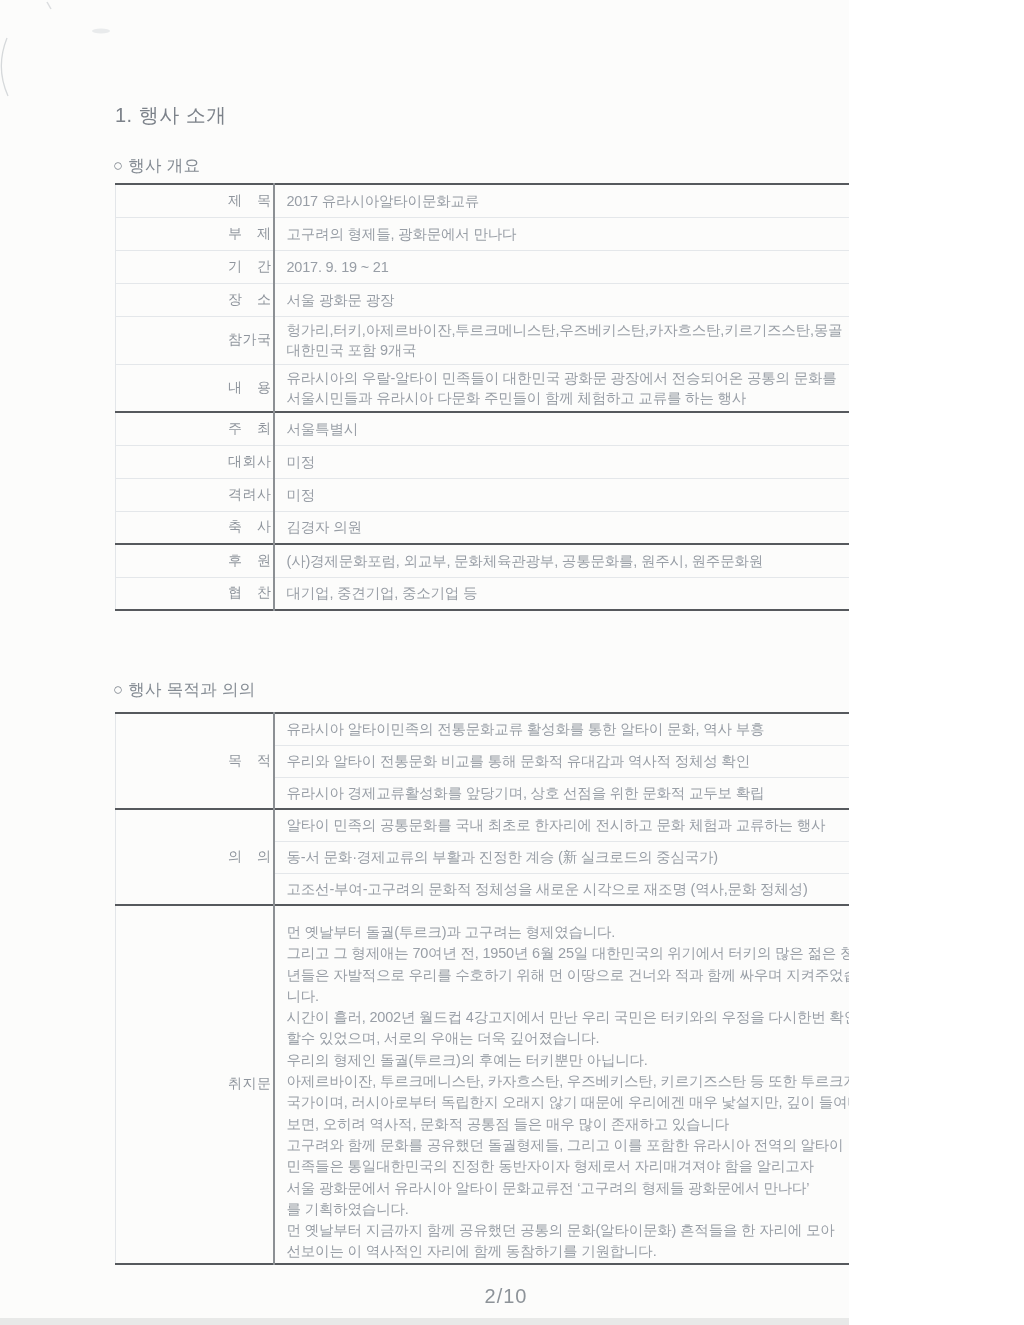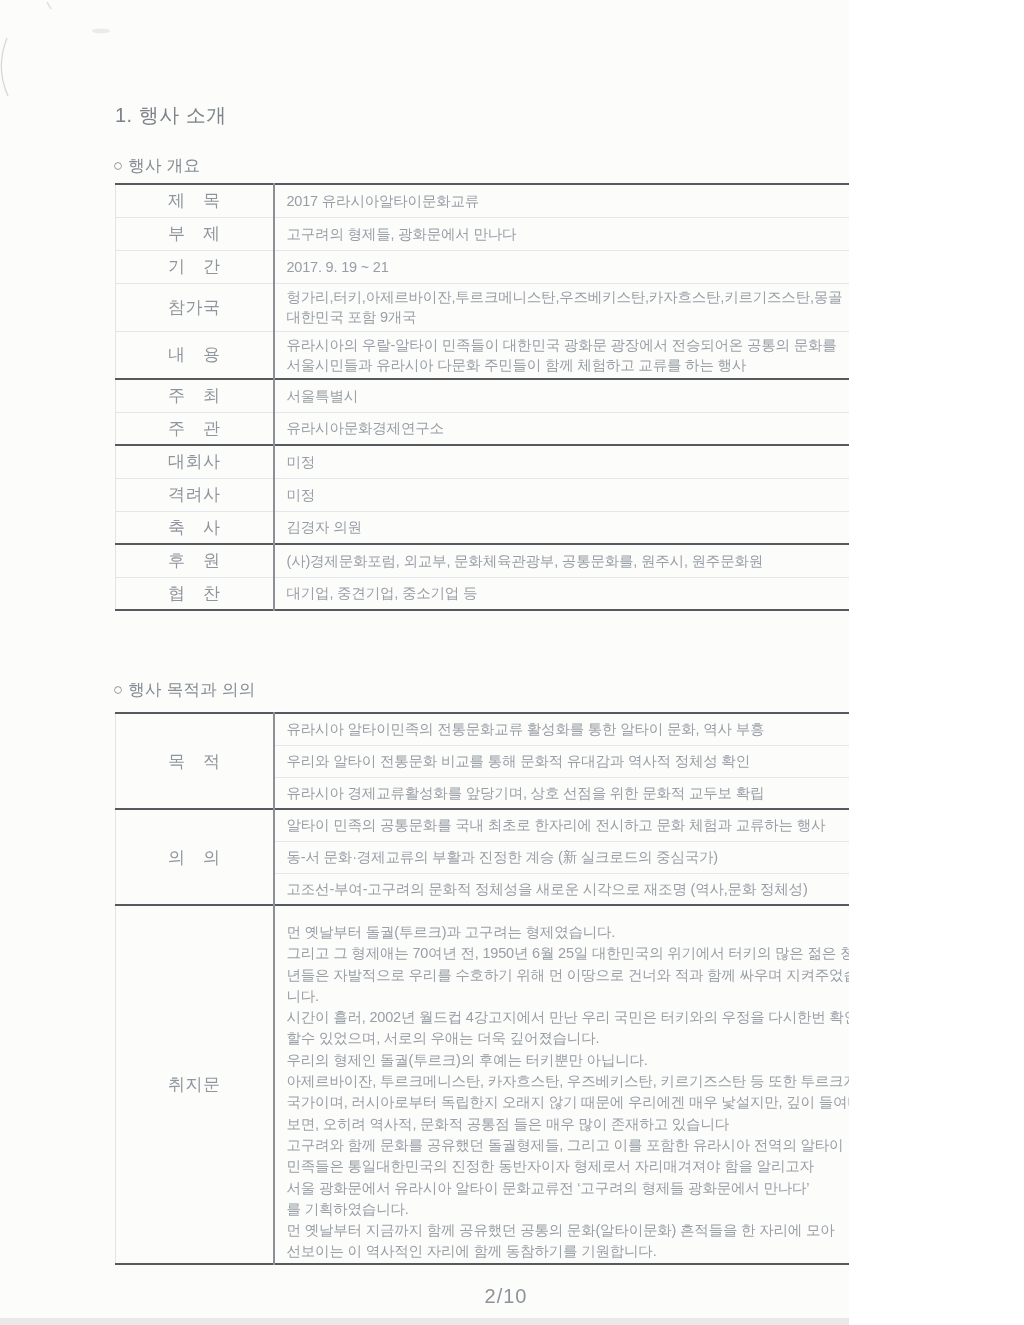--- a/index.html
+++ b/index.html
@@ -40,22 +40,22 @@
 
   table.doc td {
     border-left:1px solid #e3e6e9;
     border-right:2px solid #22c55e;
     vertical-align:middle;
   }
   table.doc tr { border-bottom:1px solid #e4e7ea; }
   table.doc tr.group-end { border-bottom:2px solid #56595d; }
 
   td.lbl {
-    text-align:center;
-    font-size:17px; color:#8f959d;
+    text-align:right;
+    font-size:14px; color:#8f959d;
     border-right:2px solid #8c9094 !important;
     letter-spacing:0.5px;
   }
   td.val {
     padding:0 12px;
     font-size:14.5px; color:#989ea6;
     letter-spacing:-0.2px;
     line-height:20px;
   }
   .preline { white-space:pre-line; }
@@ -112,37 +112,37 @@
         <td class="val preline">2017 유라시아알타이문화교류</td>
       </tr>
       <tr class="h33">
         <td class="lbl">부　제</td>
         <td class="val preline">고구려의 형제들, 광화문에서 만나다</td>
       </tr>
       <tr class="h33">
         <td class="lbl">기　간</td>
         <td class="val preline">2017. 9. 19 ~ 21</td>
       </tr>
+      <tr class="h33">
+        <td class="lbl">장　소</td>
+        <td class="val preline">서울 광화문 광장</td>
+      </tr>
       <tr class="h48">
         <td class="lbl">참가국</td>
         <td class="val preline">헝가리,터키,아제르바이잔,투르크메니스탄,우즈베키스탄,카자흐스탄,키르기즈스탄,몽골
 대한민국 포함 9개국</td>
       </tr>
       <tr class="h48 group-end">
         <td class="lbl">내　용</td>
         <td class="val preline">유라시아의 우랄-알타이 민족들이 대한민국 광화문 광장에서 전승되어온 공통의 문화를
 서울시민들과 유라시아 다문화 주민들이 함께 체험하고 교류를 하는 행사</td>
       </tr>
       <tr class="h33">
         <td class="lbl">주　최</td>
         <td class="val preline">서울특별시</td>
-      </tr>
-      <tr class="h33 group-end">
-        <td class="lbl">주　관</td>
-        <td class="val preline">유라시아문화경제연구소</td>
       </tr>
       <tr class="h33">
         <td class="lbl">대회사</td>
         <td class="val preline">미정</td>
       </tr>
       <tr class="h33">
         <td class="lbl">격려사</td>
         <td class="val preline">미정</td>
       </tr>
       <tr class="h33 group-end">

